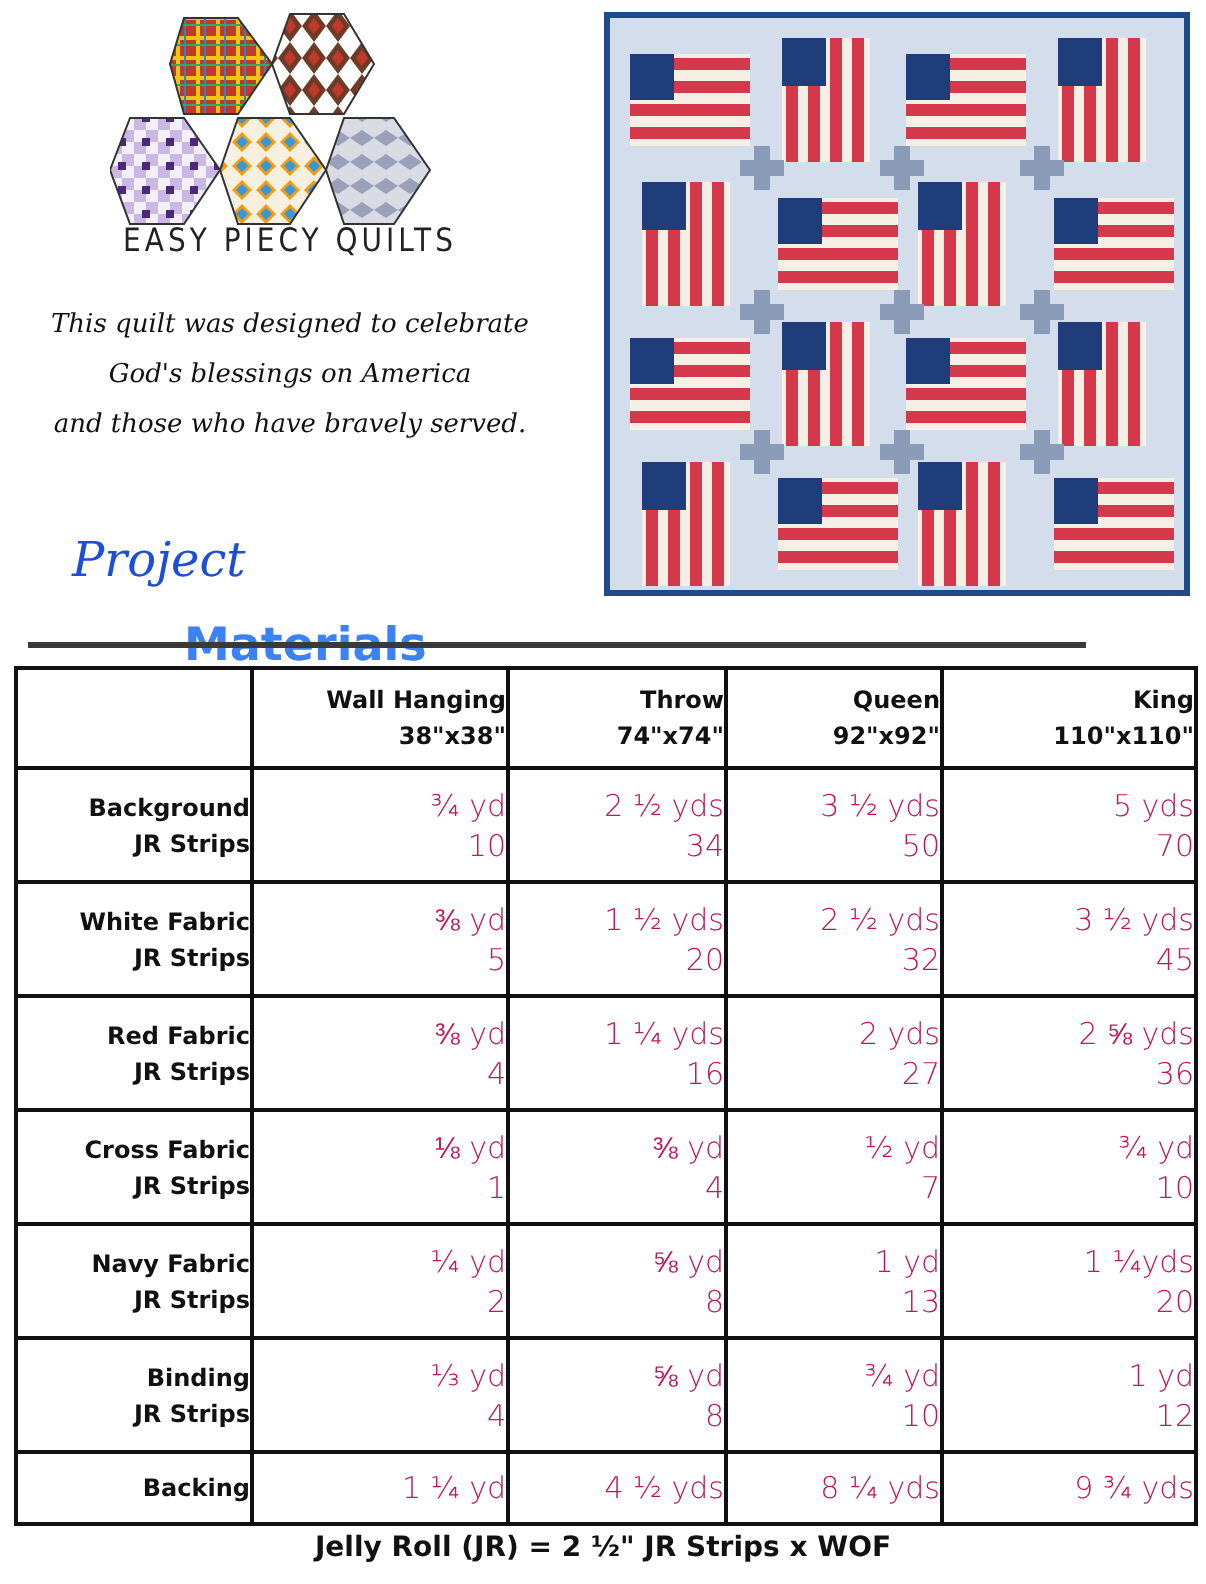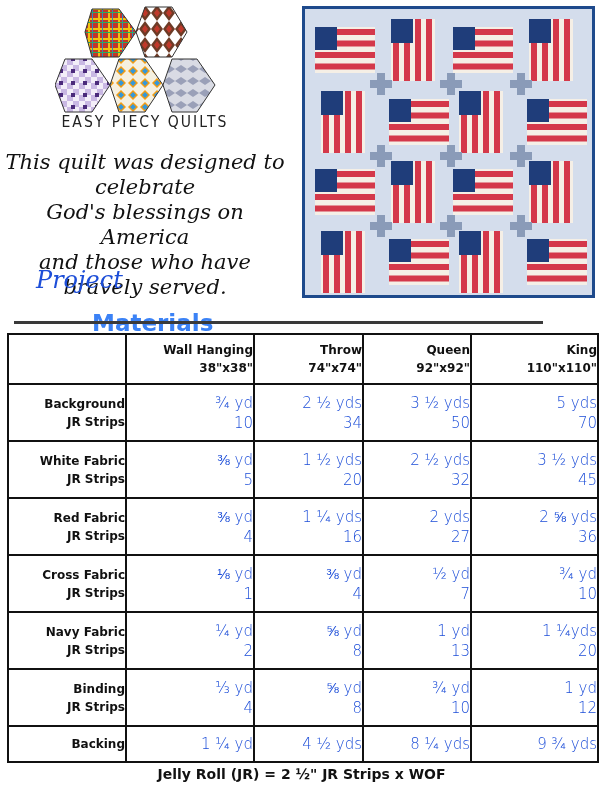--- a/index.html
+++ b/index.html
@@ -3,37 +3,37 @@
 <meta charset="utf-8">
 <style>
   html, body { margin:0; padding:0; background:#ffffff; }
   body { width:603px; height:792px; position:relative; overflow:hidden; font-family:"Liberation Sans", sans-serif; color:#111; }
 
   
   .logo { position:absolute; left:55px; top:5px; width:180px; height:130px; }
   .logo-text { position:absolute; left:0; top:113px; width:290px; text-align:center; font-family:"DejaVu Sans", sans-serif; font-size:14px; letter-spacing:2px; color:#222; font-weight:normal; transform:scaleY(1.15); }
 
   
-  .tagline { position:absolute; left:0; top:150px; width:290px; text-align:center; font-family:"DejaVu Serif", serif; font-style:italic; font-size:21px; line-height:25px; color:#111; }
+  .tagline { position:absolute; left:0; top:150px; width:290px; text-align:center; font-family:"DejaVu Serif", serif; font-style:italic; font-size:13px; line-height:25px; color:#111; }
 
   
   .quilt { position:absolute; left:302px; top:6px; width:287px; height:286px; background:#d4ddec; border:3px solid #1e4a8c; box-sizing:content-box; }
   .quilt svg { position:absolute; left:0; top:0; }
 
   
   .project { position:absolute; left:36px; top:266px; font-family:"DejaVu Serif", serif; font-style:italic; font-size:24px; color:#1d4ed8; }
   .materials { position:absolute; left:92px; top:310px; font-family:"DejaVu Sans", sans-serif; font-weight:bold; font-size:23px; color:#3b82f6; }
   .rule { position:absolute; left:14px; top:321px; width:529px; height:3px; background:#3a3a3a; }
 
   
   table.mat { position:absolute; left:7px; top:333px; width:590px; border-collapse:collapse; table-layout:fixed; }
   table.mat td, table.mat th { border:2px solid #111; text-align:right; vertical-align:middle; padding:0; }
   table.mat th { height:48px; font-family:"DejaVu Sans", sans-serif; font-weight:bold; font-size:12px; line-height:18px; }
   table.mat td.label { font-family:"DejaVu Sans", sans-serif; font-weight:bold; font-size:12px; line-height:18px;margin-left:20px; }
-  table.mat td.val { font-family:"DejaVu Sans", sans-serif; font-size:15px; line-height:20px; color:#1d4ed8; font-weight:300; }
+  table.mat td.val { font-family:"DejaVu Sans", sans-serif; font-size:15px; line-height:20px; color:#be185d; font-weight:300; }
   table.mat tr.r td { height:55px; }
   table.mat tr.backing td { height:34px; }
   .line { display:block; }
 
   .footnote { position:absolute; left:0; top:766px; width:603px; text-align:center; font-family:"DejaVu Sans", sans-serif; font-weight:bold; font-size:14px; color:#111; }
 </style>
 </head>
 <body>
 
 <div class="logo">

